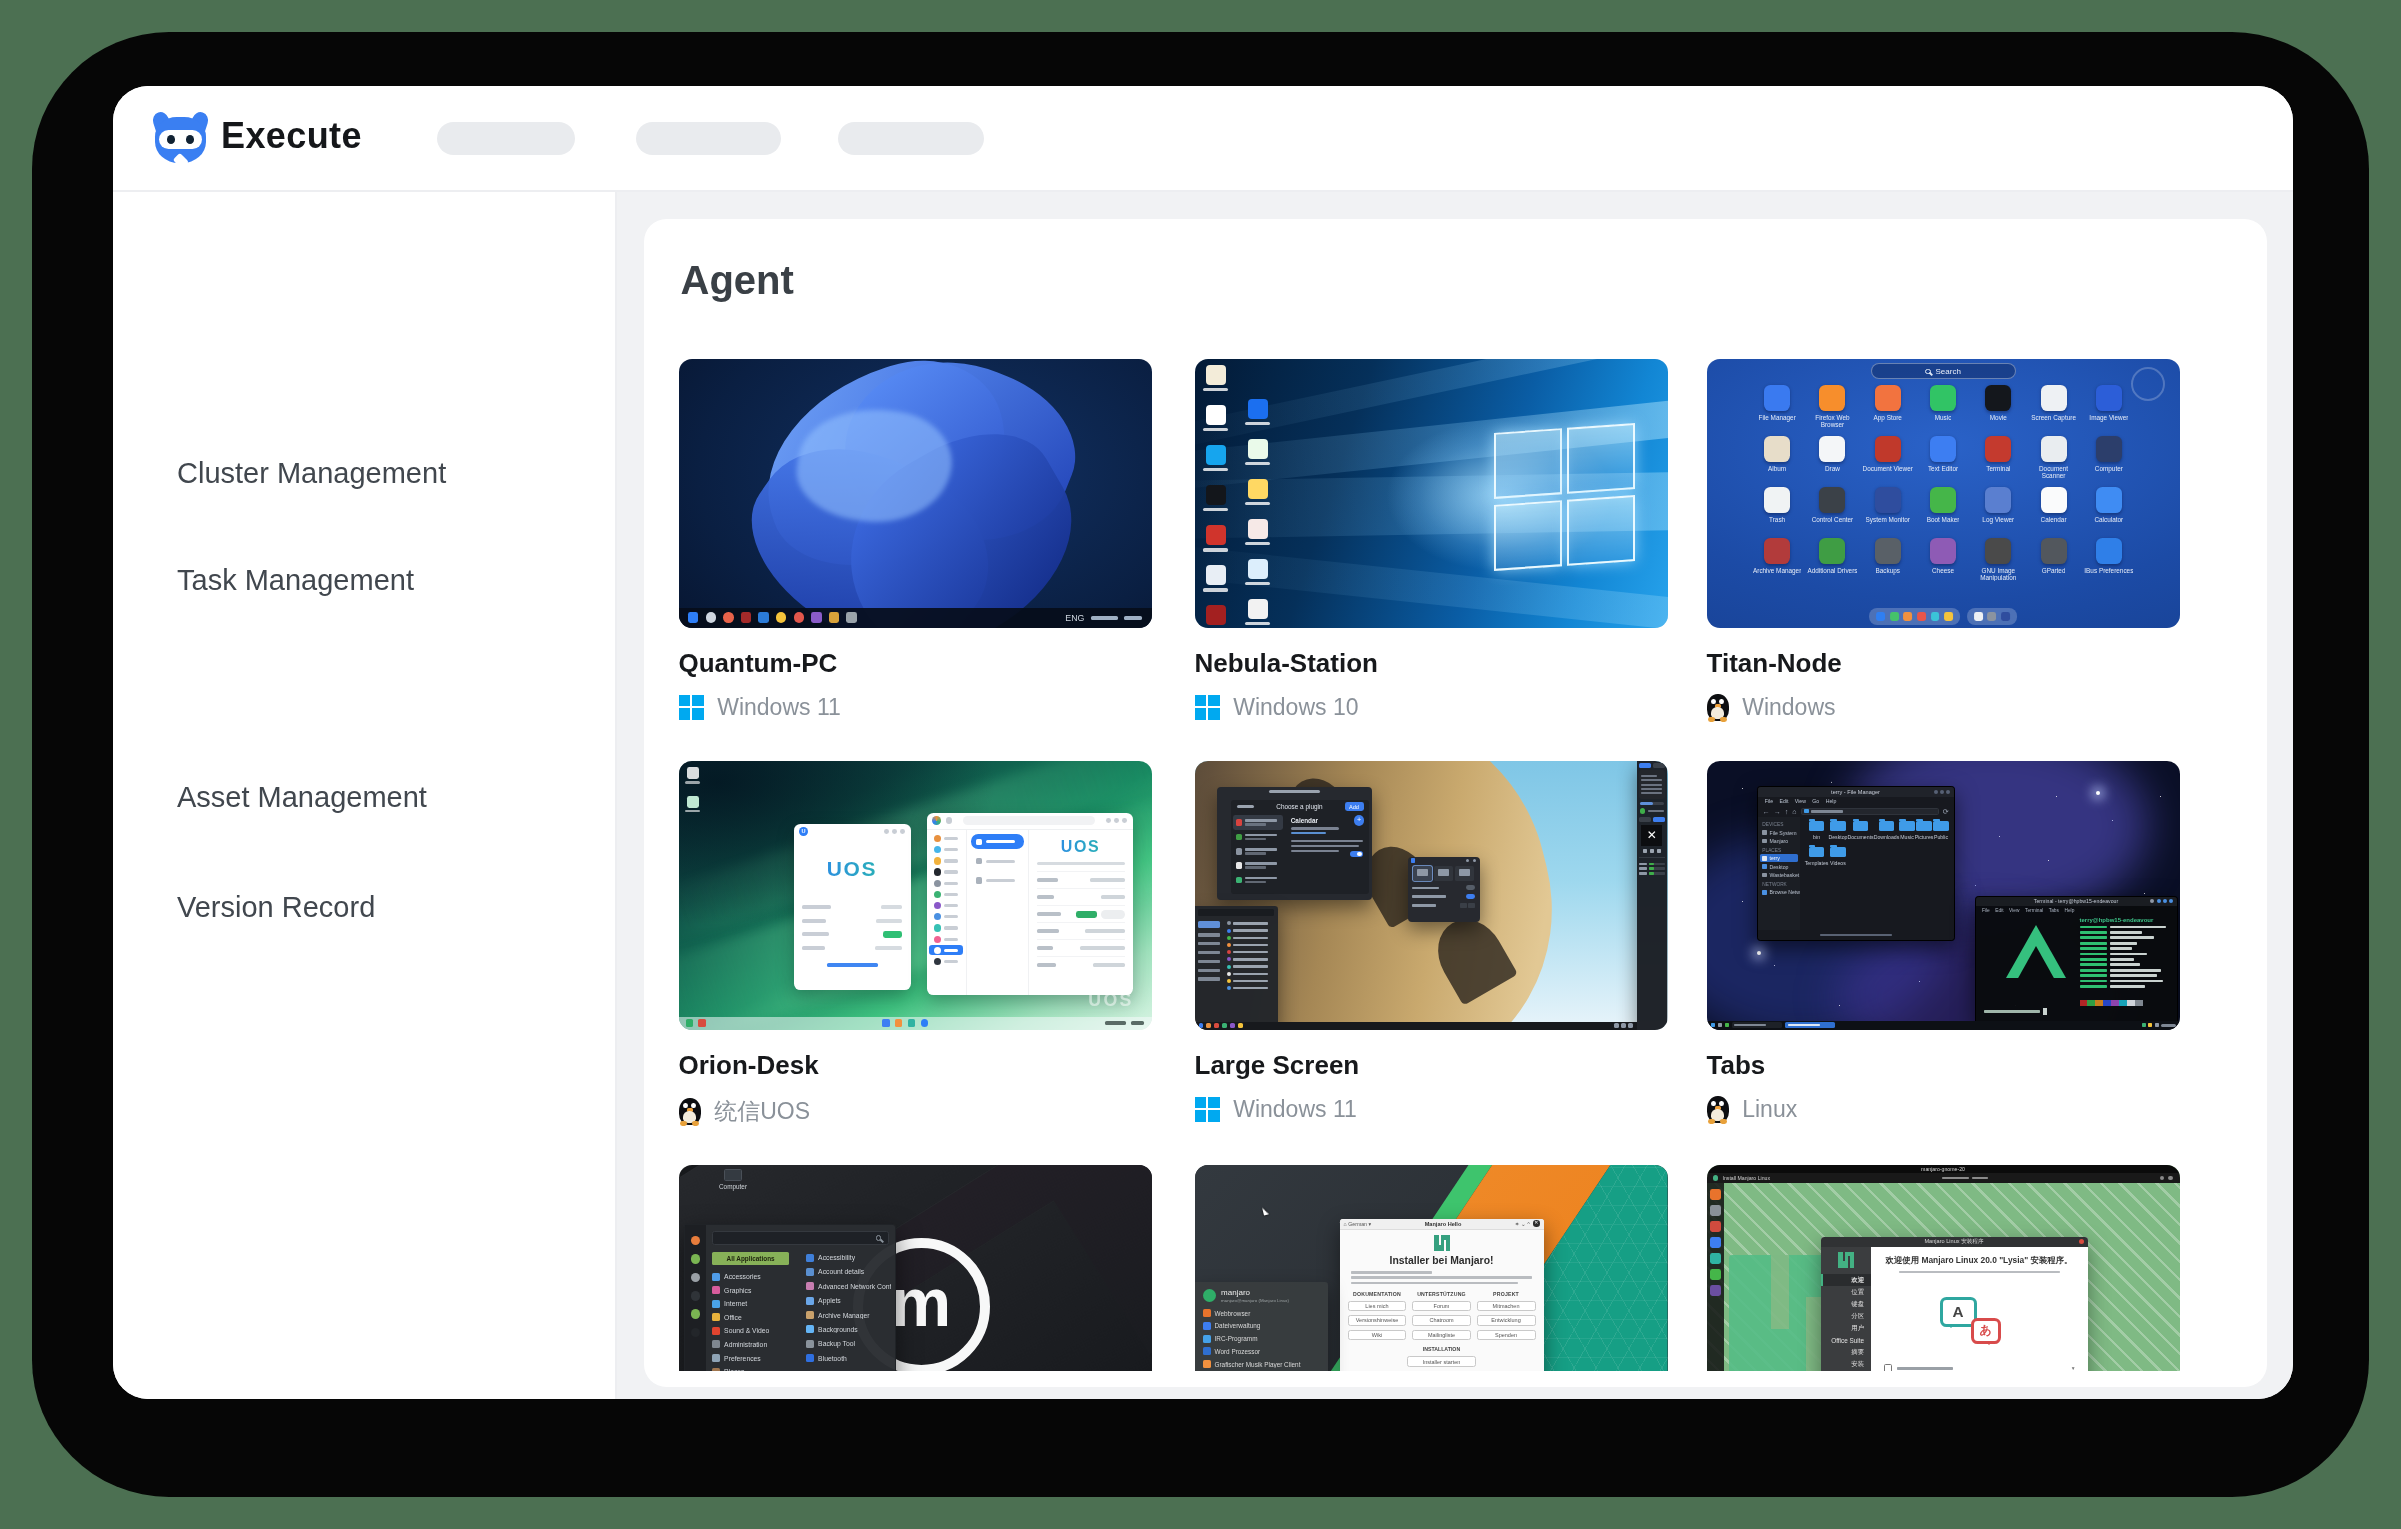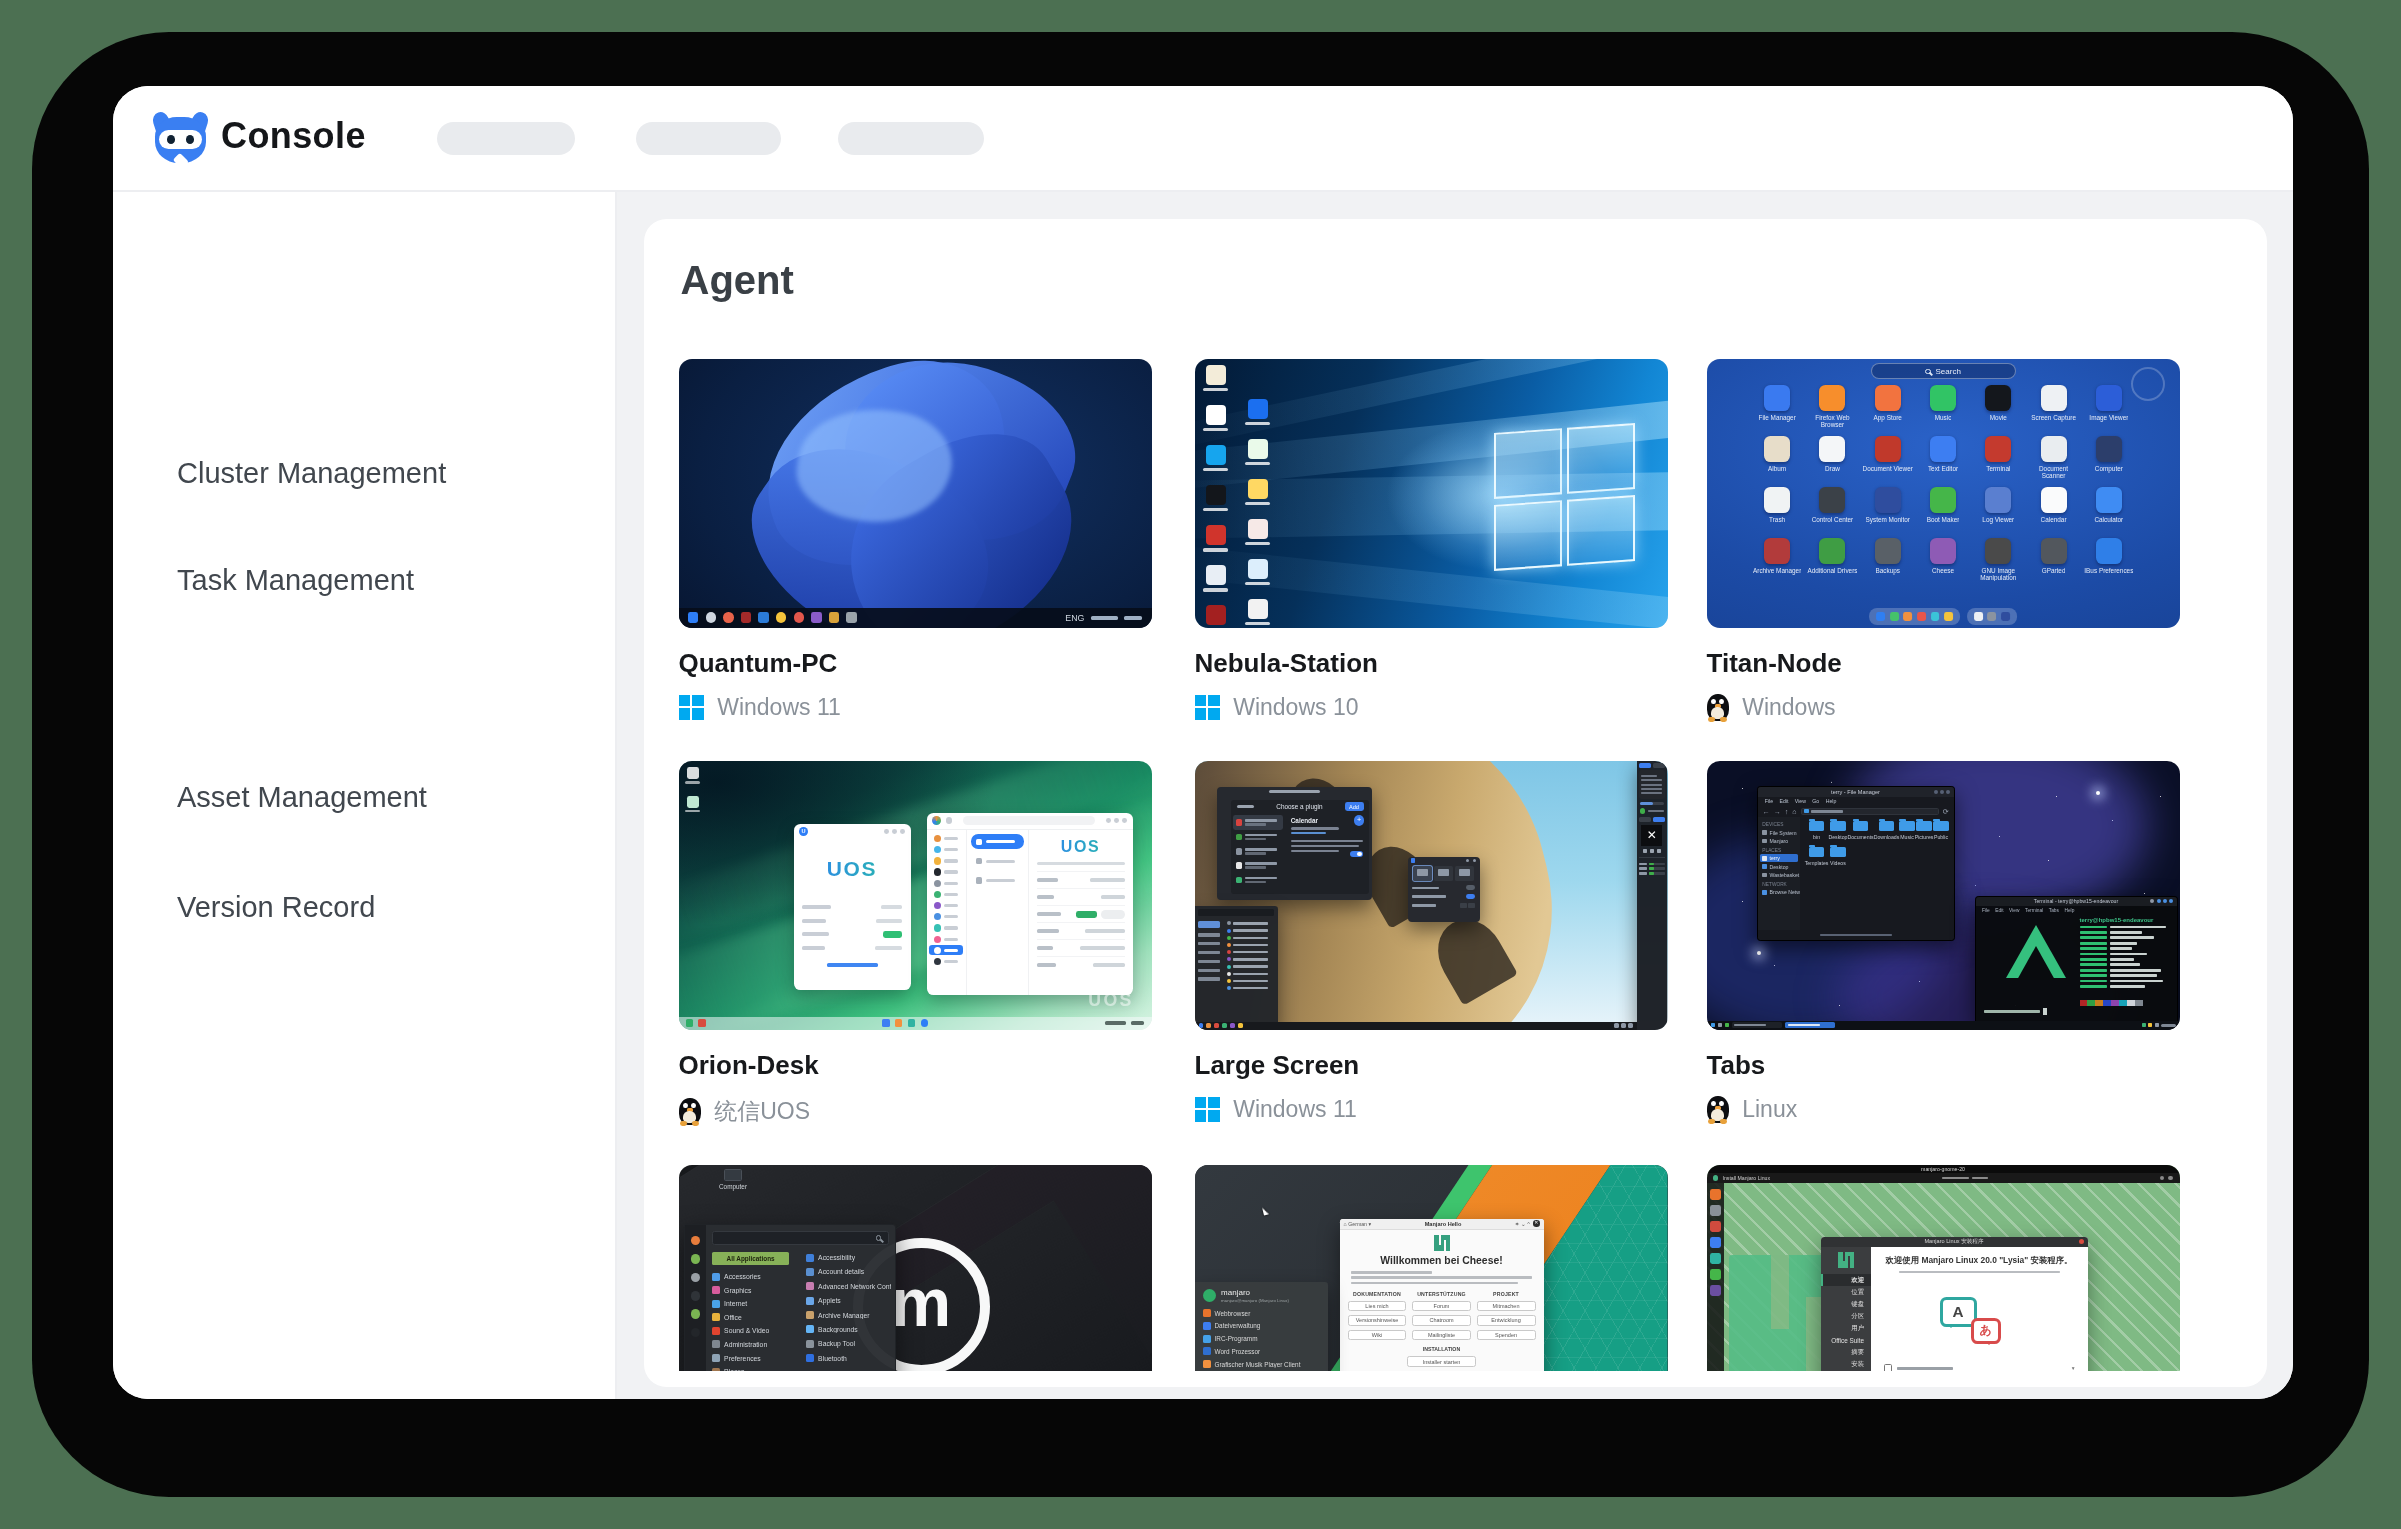--- a/index.html
+++ b/index.html
@@ -391,21 +391,21 @@
   <div class="hdr">
     <div class="logo">
       <span class="ear l"></span>
         <span class="ear r"></span>
       <span class="head"></span>
         <span class="gog"></span>
       <span class="pup l"></span>
         <span class="pup r"></span>
       <span class="chin"></span>
     </div>
-    <div class="hdr-title">Console</div>
+    <div class="hdr-title">Execute</div>
     <div class="hpill hp1"></div>
     <div class="hpill hp2"></div>
     <div class="hpill hp3"></div>
   </div>
   <div class="hdiv"></div>
 
   <div class="sidebar">
     <div class="side-item si1">
         <span>Cluster Management</span>
       </div>
@@ -1458,21 +1458,21 @@
               <div class="sec teal"></div>
             <div class="cur"></div>
             <div class="hw">
               <div class="hw-ttl">
                 <span class="dd">⌂ <span>German</span> ▾</span>
                 <span class="tt">Manjaro Hello</span>
                 <span style="font-size:5.6px;color:#666">✦ ⌄ ^</span>
                   <span class="cls">✕</span>
               </div>
               <div class="mlogo"></div>
-              <div class="hh">Willkommen bei Cheese!</div>
+              <div class="hh">Installer bei Manjaro!</div>
               <div class="para">
                   <b style="width:45%"></b>
                   <b></b>
                   <b style="width:92%"></b>
                 </div>
               <div class="cols">
                 <div class="colm">
                   <div class="ch">DOKUMENTATION</div>
                   <div>
                       <div class="mh-btn">

